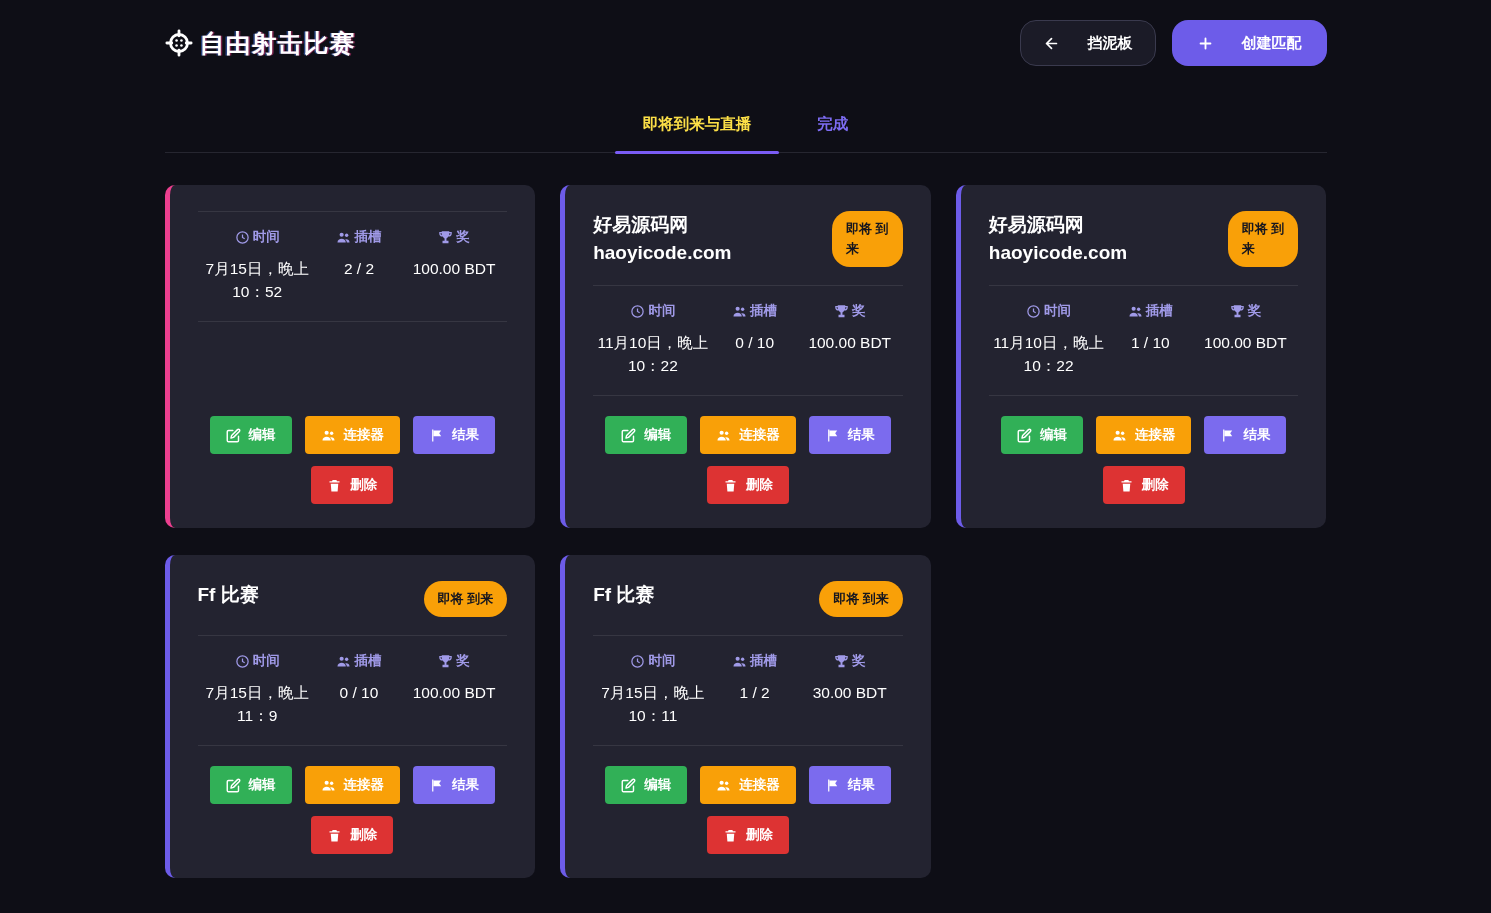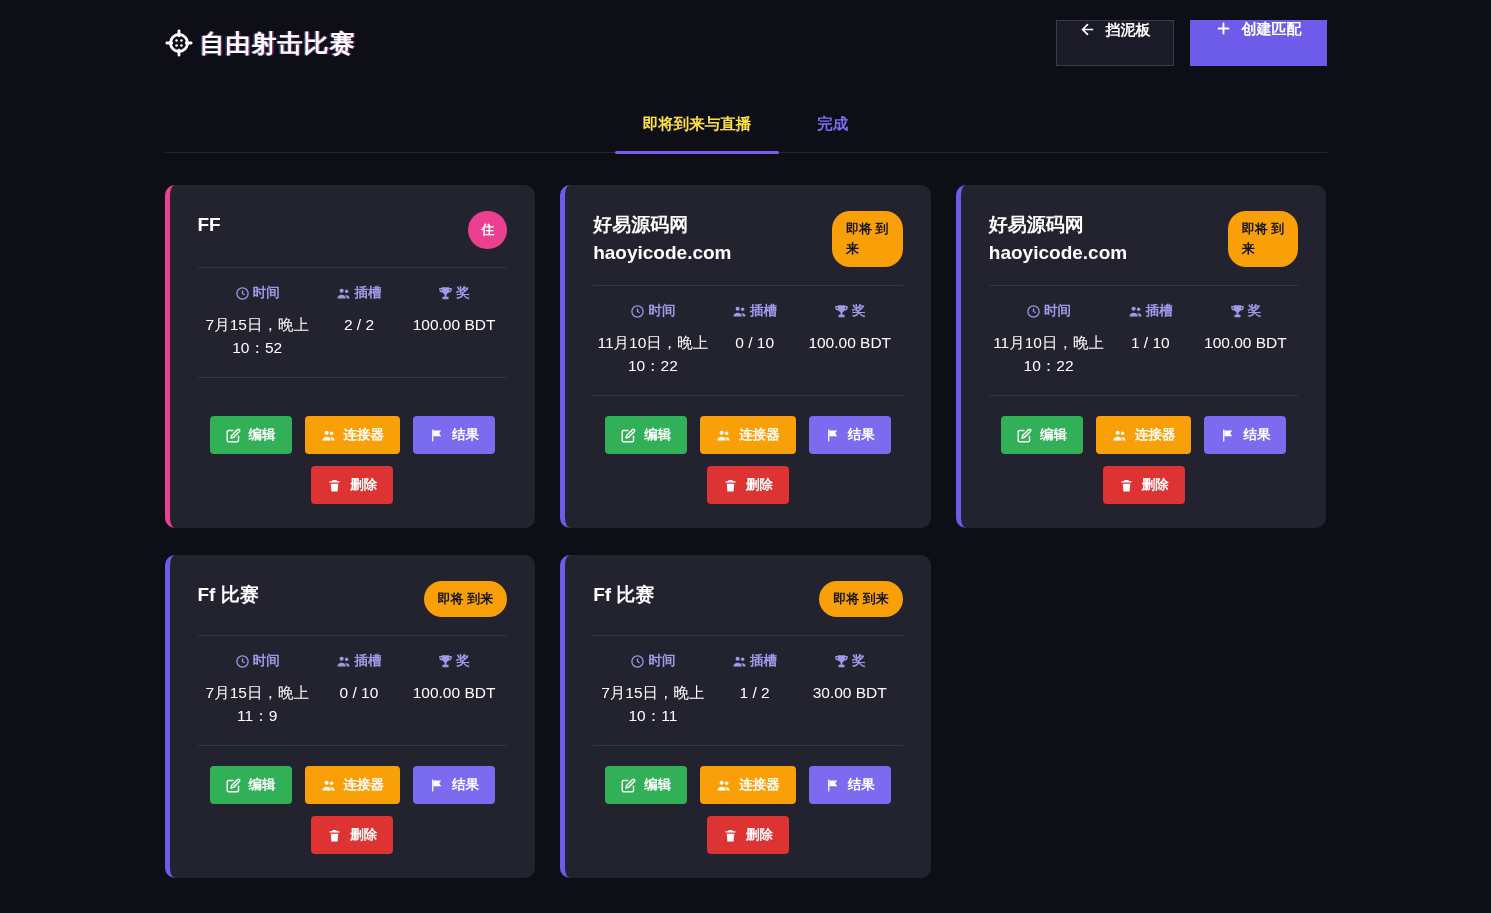--- a/index.html
+++ b/index.html
@@ -16,22 +16,22 @@
   .header { display: flex; align-items: center; justify-content: space-between; padding-top: 20px; }
   .brand { display: flex; align-items: center; gap: 7px; }
   .brand-icon { width: 28px; height: 28px; display: inline-flex; }
   .brand-icon svg { width: 28px; height: 28px; }
   .app-title {
     font-size: 25px; font-weight: bold; letter-spacing: 1px;
     text-shadow: 1.5px 0 rgba(255, 60, 140, .45), -1.5px 0 rgba(70, 130, 255, .45);
   }
   .header-actions { display: flex; gap: 16px; }
   .hbtn {
-    display: inline-flex; gap: 10px;
-    height: 46px; padding: 0 22px; border-radius: 0;
+    display: inline-flex; align-items: center; gap: 28px;
+    height: 46px; padding: 0 22px; border-radius: 16px;
     font-size: 15px; font-weight: bold; color: #fff;
     font-family: inherit; cursor: pointer;
   }
   .hbtn svg { width: 17px; height: 17px; }
   .btn-back { background: #1b1b27; border: 1px solid #3a3a4e; }
   .btn-create { background: var(--accent-purple, #6d5ce9); border: none; padding: 0 25px; }
 
   
   .tabbar {
     margin-top: 34px;
@@ -138,24 +138,20 @@
     </div>
   </header>
 
   <nav class="tabbar">
     <button class="tab active">即将到来与直播</button>
     <button class="tab">完成</button>
   </nav>
 
   <main class="grid">
   <article class="card live">
-    <div class="card-head">
-      <h3 class="card-title">FF</h3>
-      <span class="badge">住</span>
-    </div>
     <hr class="divider">
     <div class="stats">
       <div class="stat">
         <span class="stat-label">
           <svg viewBox="0 0 24 24" fill="none" stroke="currentColor" stroke-width="2">
                 <circle cx="12" cy="12" r="9"></circle>
                 <path d="M12 7v5l3.5 2"></path>
               </svg>
           <span>时间</span>
         </span>

